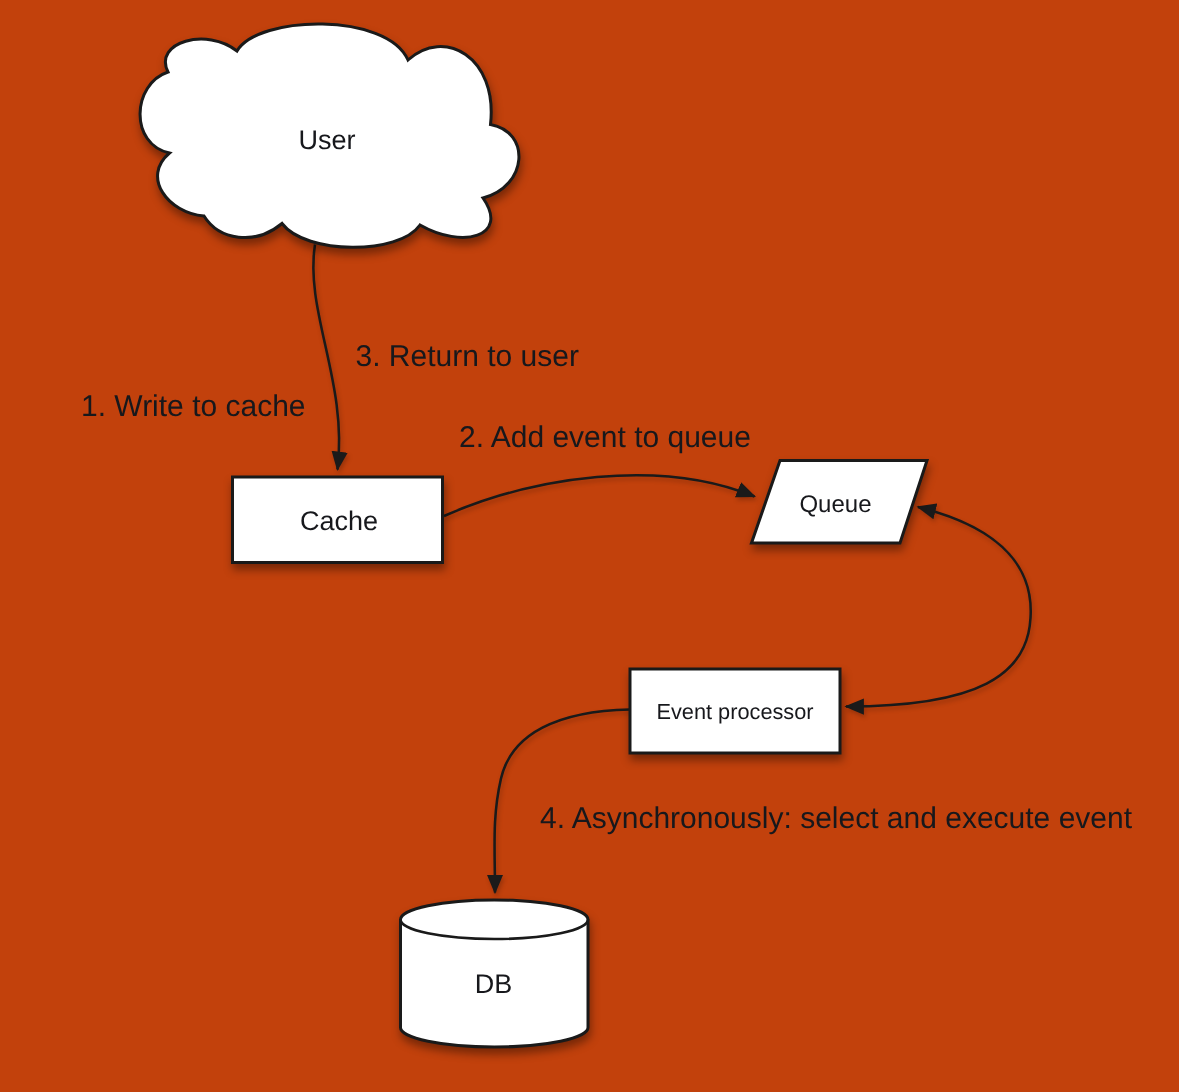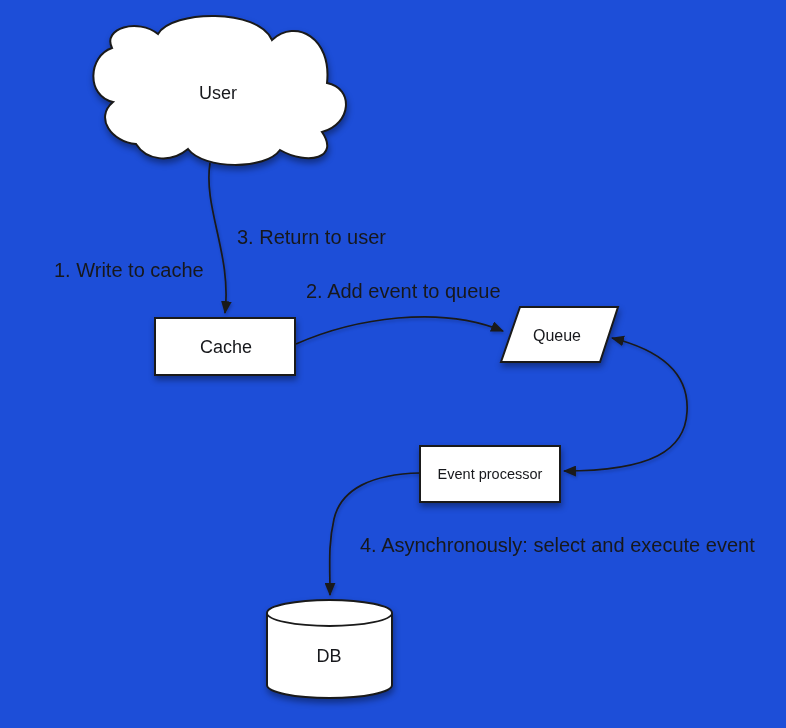--- a/index.html
+++ b/index.html
@@ -8,21 +8,21 @@
     width: 786px;
     height: 728px;
     background: #ffffff;
     overflow: hidden;
     font-family: "Liberation Sans", sans-serif;
   }
   #stage {
     position: relative;
     width: 786px;
     height: 728px;
-    background: #1d4ed8;
+    background: #c2410c;
   }
   svg { display: block; }
   .shape {
     fill: #ffffff;
     stroke: #1a1a1a;
     stroke-width: 2;
     filter: drop-shadow(1.5px 4px 3px rgba(0,0,0,0.38));
   }
   .rim {
     fill: none;

